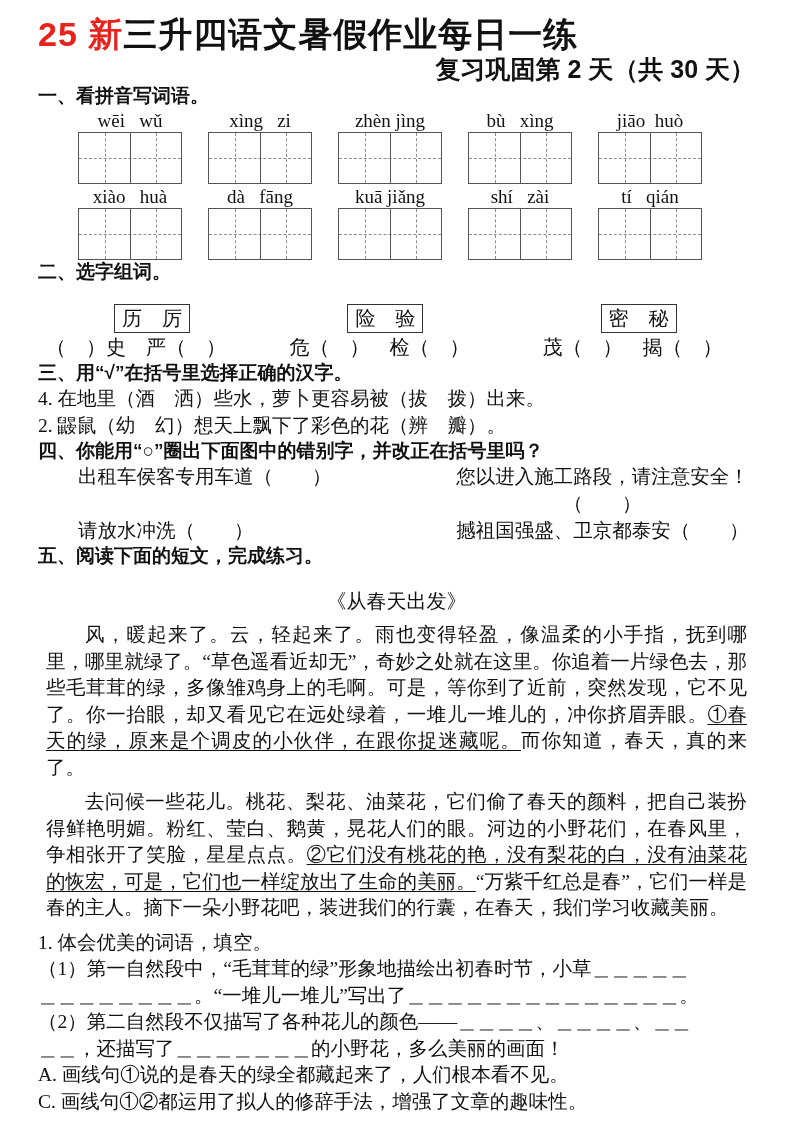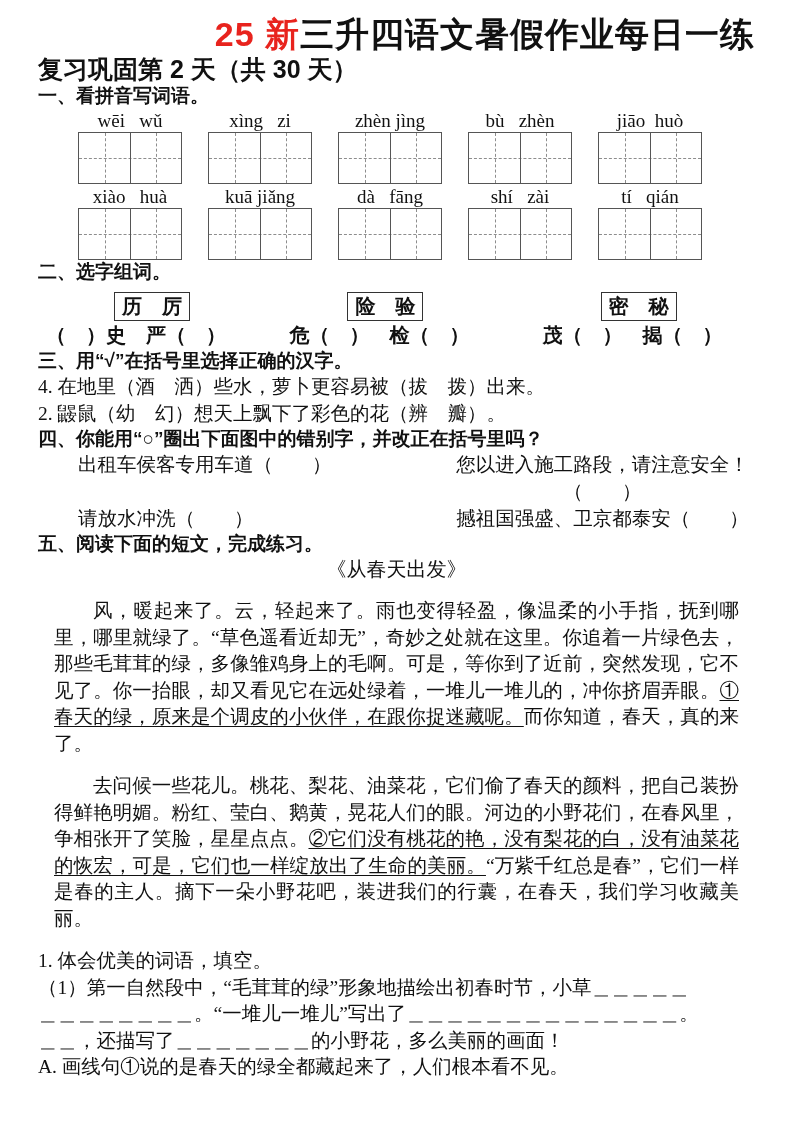--- a/index.html
+++ b/index.html
@@ -1,58 +1,58 @@
 <!DOCTYPE html>
 <html><head>
 <meta charset="utf-8">
 <style>
   html,body{margin:0;padding:0;background:#ffffff;}
   body{width:793px;height:1122px;overflow:hidden;color:#111;}
   .page{box-sizing:border-box;width:793px;height:1122px;padding:14px 38px 0 38px;
         font-family:"Liberation Serif","DejaVu Serif",serif;}
   
-  .title{text-align:right;font-family:"Liberation Sans","DejaVu Sans",sans-serif;
+  .title{text-align:left;font-family:"Liberation Sans","DejaVu Sans",sans-serif;
          font-weight:700;font-size:34px;line-height:40px;letter-spacing:1px;}
   .title .red{color:#e8231d;}
-  .subtitle{text-align:left;font-family:"Liberation Sans","DejaVu Sans",sans-serif;
+  .subtitle{text-align:right;font-family:"Liberation Sans","DejaVu Sans",sans-serif;
             font-weight:700;font-size:25px;line-height:30px;}
   
   .sec-h{font-family:"Liberation Sans","DejaVu Sans",sans-serif;font-weight:700;
          font-size:19px;line-height:24px;}
   
   .pin-row{display:flex;gap:26px;margin-left:40px;margin-top:2px;}
   .pin-col{width:104px;display:flex;flex-direction:column;align-items:center;}
   .plabel{font-size:19px;line-height:22px;white-space:pre;}
   .wbox{width:104px;height:52px;border:1.6px solid #555;position:relative;box-sizing:border-box;background:#fff;}
   .wbox::before{content:"";position:absolute;left:0;right:0;top:50%;border-top:1px dashed #8d8d8d;}
   .wbox::after{content:"";position:absolute;top:0;bottom:0;left:50%;border-left:1.6px solid #555;}
   .wbox .q{position:absolute;top:0;bottom:0;border-left:1px dashed #8d8d8d;}
   .wbox .q1{left:25%;}
   .wbox .q3{left:75%;}
   
-  .sel-row{display:flex;margin-left:8px;margin-top:8px;font-weight:bold;}
+  .sel-row{display:flex;margin-left:8px;margin-top:20px;}
   .sel-g1{width:252px;}
   .sel-g2{width:262px;}
   .sel-g3{width:220px;}
   .box-line{height:30px;}
   .bl1{padding-left:68px;}
   .bl2{padding-left:58px;}
   .bl3{padding-left:58px;}
   .charbox{display:inline-block;border:1.8px solid #333;padding:0 7px;
            font-size:20px;line-height:27px;white-space:pre;}
   .ans-line{font-size:20px;line-height:27px;white-space:pre;}
   
   .tline{font-size:19.5px;line-height:27px;}
   
   .s4row{display:flex;font-size:19.5px;line-height:27px;}
   .s4l{width:372px;margin-left:40px;}
   .s4r{flex:1;text-align:center;}
   
-  .ptitle{text-align:center;font-size:20px;line-height:26px;margin-top:0;}
-  .para{font-size:19.5px;line-height:26.5px;text-align:justify;text-indent:2em;margin:16px;}
+  .ptitle{text-align:center;font-size:20px;line-height:26px;margin-top:20px;}
+  .para{font-size:19.5px;line-height:26.5px;text-align:justify;text-indent:2em;margin:8px;}
   .ul{text-decoration:underline;text-underline-offset:3px;}
   .qline{font-size:19.5px;line-height:26.5px;}
 </style>
 </head>
 <body>
 
 <div class="page">
 
   <div class="title">
     <span class="red">25 新</span><span>三升四语文暑假作业每日一练</span>
@@ -77,21 +77,21 @@
         </div>
     </div>
     <div class="pin-col">
       <div class="plabel">zhèn jìng</div>
       <div class="wbox">
           <i class="q q1"></i>
           <i class="q q3"></i>
         </div>
     </div>
     <div class="pin-col">
-      <div class="plabel">bù   zhèn</div>
+      <div class="plabel">bù   xìng</div>
       <div class="wbox">
           <i class="q q1"></i>
           <i class="q q3"></i>
         </div>
     </div>
     <div class="pin-col">
       <div class="plabel">jiāo  huò</div>
       <div class="wbox">
           <i class="q q1"></i>
           <i class="q q3"></i>
@@ -101,28 +101,28 @@
 
   <div class="pin-row">
     <div class="pin-col">
       <div class="plabel">xiào   huà</div>
       <div class="wbox">
           <i class="q q1"></i>
           <i class="q q3"></i>
         </div>
     </div>
     <div class="pin-col">
-      <div class="plabel">kuā jiǎng</div>
+      <div class="plabel">dà   fāng</div>
       <div class="wbox">
           <i class="q q1"></i>
           <i class="q q3"></i>
         </div>
     </div>
     <div class="pin-col">
-      <div class="plabel">dà   fāng</div>
+      <div class="plabel">kuā jiǎng</div>
       <div class="wbox">
           <i class="q q1"></i>
           <i class="q q3"></i>
         </div>
     </div>
     <div class="pin-col">
       <div class="plabel">shí   zài</div>
       <div class="wbox">
           <i class="q q1"></i>
           <i class="q q3"></i>
@@ -179,17 +179,19 @@
   <p class="para">
     <span>风，暖起来了。云，轻起来了。雨也变得轻盈，像温柔的小手指，抚到哪里，哪里就绿了。“草色遥看近却无”，奇妙之处就在这里。你追着一片绿色去，那些毛茸茸的绿，多像雏鸡身上的毛啊。可是，等你到了近前，突然发现，它不见了。你一抬眼，却又看见它在远处绿着，一堆儿一堆儿的，冲你挤眉弄眼。</span><span class="ul">①春天的绿，原来是个调皮的小伙伴，在跟你捉迷藏呢。</span><span>而你知道，春天，真的来了。</span>
   </p>
   <p class="para">
     <span>去问候一些花儿。桃花、梨花、油菜花，它们偷了春天的颜料，把自己装扮得鲜艳明媚。粉红、莹白、鹅黄，晃花人们的眼。河边的小野花们，在春风里，争相张开了笑脸，星星点点。</span><span class="ul">②它们没有桃花的艳，没有梨花的白，没有油菜花的恢宏，可是，它们也一样绽放出了生命的美丽。</span><span>“万紫千红总是春”，它们一样是春的主人。摘下一朵小野花吧，装进我们的行囊，在春天，我们学习收藏美丽。</span>
   </p>
 
   <div class="qline">1. 体会优美的词语，填空。</div>
   <div class="qline">（1）第一自然段中，“毛茸茸的绿”形象地描绘出初春时节，小草＿＿＿＿＿</div>
   <div class="qline">＿＿＿＿＿＿＿＿。“一堆儿一堆儿”写出了＿＿＿＿＿＿＿＿＿＿＿＿＿＿。</div>
+  <div class="qline">（2）第二自然段不仅描写了各种花儿的颜色——＿＿＿＿、＿＿＿＿、＿＿</div>
   <div class="qline">＿＿，还描写了＿＿＿＿＿＿＿的小野花，多么美丽的画面！</div>
 
   <div class="qline">A. 画线句①说的是春天的绿全都藏起来了，人们根本看不见。</div>
+  <div class="qline">C. 画线句①②都运用了拟人的修辞手法，增强了文章的趣味性。</div>
 
 </div>
 
 </body></html>

